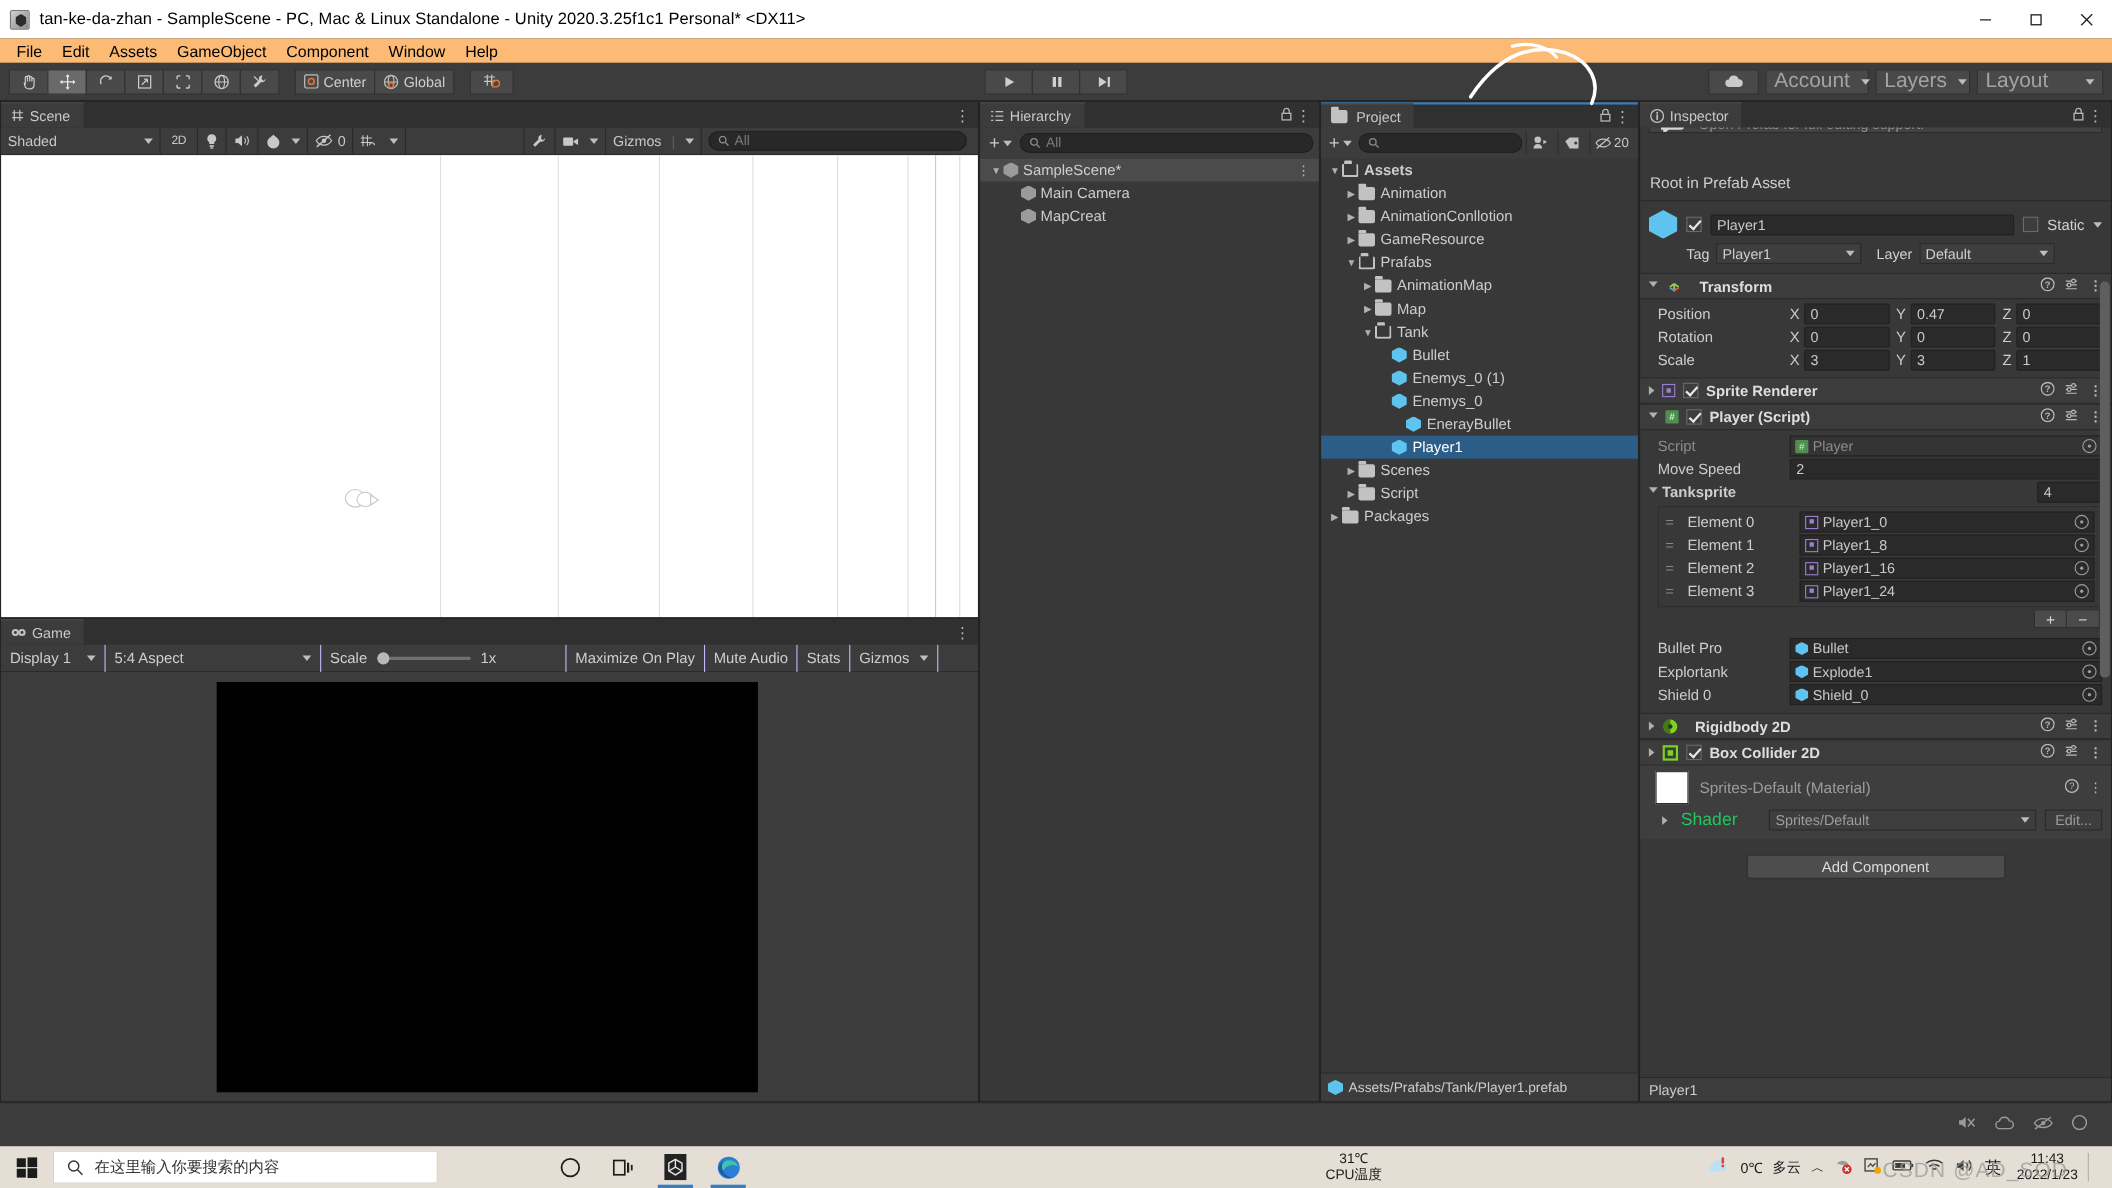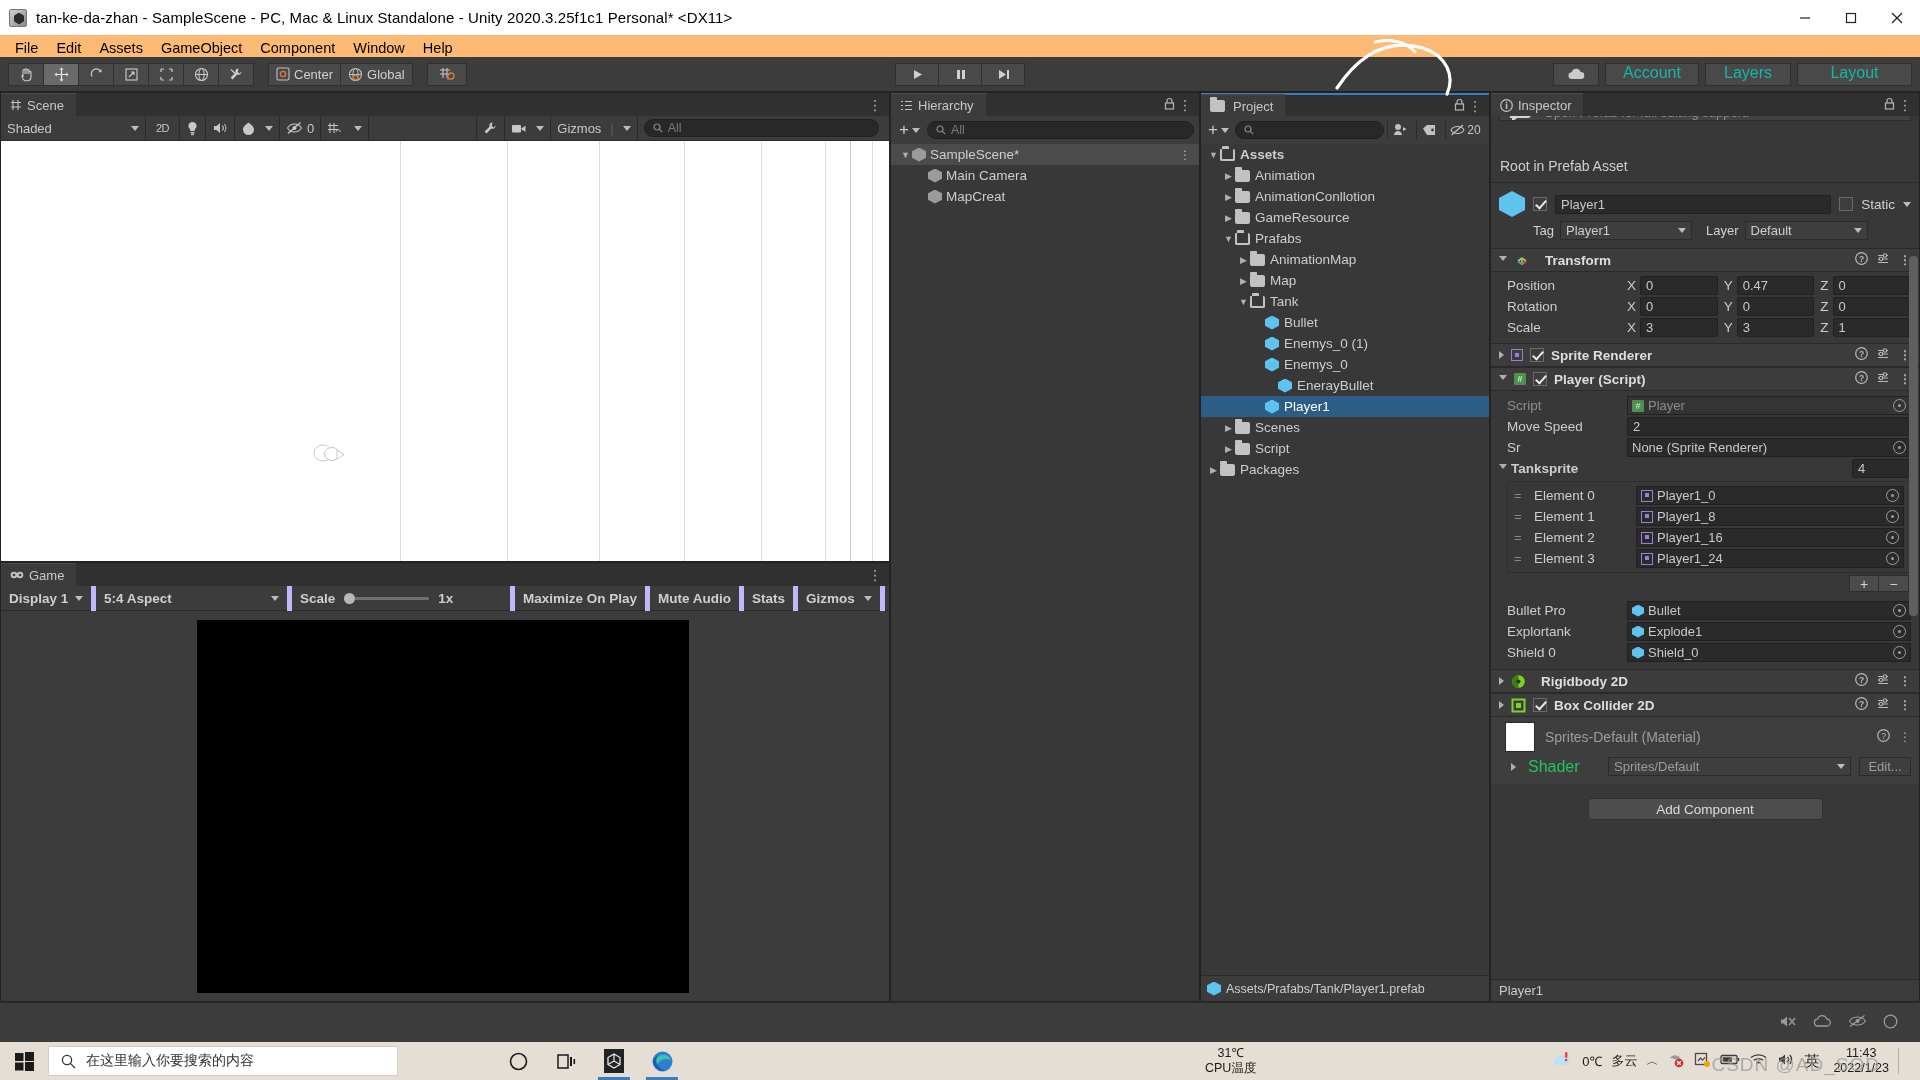--- a/index.html
+++ b/index.html
@@ -58,23 +58,23 @@
   }
   .tb-pill + .tb-pill { margin-left:-1px; }
   .play-group { position:absolute; left:50%; transform:translateX(-50%); display:flex; }
   .play-btn {
     width:44px;height:23px;background:#494949;border:1px solid #303030;
     display:flex;align-items:center;justify-content:center;
   }
   .play-btn + .play-btn{margin-left:-1px;}
   .tb-right { position:absolute; right:8px; display:flex; align-items:center; gap:6px; }
   .tb-drop {
-    height:23px; background:#494949; border:1px solid #303030; color:#14b8a6;
-    font-size:16px; display:flex; align-items:center; justify-content:space-between;
-    padding:0 7px; gap:10px;flex-direction:column;
+    height:23px; background:#494949; border:1px solid #303030; color:#a3a3a3;
+    font-size:19px; display:flex; align-items:center; justify-content:space-between;
+    padding:0 7px; gap:10px;
   }
   .caret { width:0;height:0;border-left:4px solid transparent;border-right:4px solid transparent;border-top:5px solid #bdbdbd; }
 
   
   .panel { position:absolute; background:#383838; border:1px solid #232323; }
   .panel-tabrow {
     height:23px; background:#303030; display:flex; align-items:center; position:relative;
   }
   .panel-tab {
     height:23px; background:#3c3c3c; color:#c8c8c8; font-size:13px;
@@ -104,21 +104,21 @@
   .cam-gizmo { position:absolute; color:#fff; }
 
   
   #game-panel { left:0; top:562px; width:890px; height:440px; }
   .game-toolbar {
     height:25px; background:#3c3c3c; display:flex; align-items:center;
     border-bottom:1px solid #2a2a2a;
   }
   .gt-cell {
     height:25px; display:flex; align-items:center; padding:0 8px;
-    border-right:5px solid #c4b5fd; color:#cfcfcf; font-size:13.5px; gap:6px;font-weight:bold;
+    border-right:1px solid #c4b5fd; color:#cfcfcf; font-size:13.5px; gap:6px;
   }
   .slider-track { width:85px;height:3px;background:#6f6f6f;border-radius:2px;position:relative; }
   .slider-knob { position:absolute;left:0;top:-4px;width:11px;height:11px;border-radius:50%;background:#b8b8b8; }
   .game-body { position:absolute; left:0; top:48px; right:0; bottom:0; background:#3c3c3c; }
   .game-screen { position:absolute; background:#000; }
 
   
   #hier-panel { left:890px; top:92px; width:310px; height:910px; }
   .h-toolbar { height:28px; background:#3c3c3c; display:flex; align-items:center; padding:0 5px; gap:4px; }
   .search-box {
@@ -910,27 +910,20 @@
           <span class="prop-label" style="color:#8c8c8c">Script</span>
           <div class="objfield" style="color:#8c8c8c;background:#343434">
             <span class="mini-script">#</span>
             <span>Player</span>
             <span class="target"></span>
           </div>
         </div>
         <div class="prop-row">
           <span class="prop-label">Move Speed</span>
           <div class="field" style="flex:1">2</div>
-        </div>
-        <div class="prop-row">
-          <span class="prop-label">Sr</span>
-          <div class="objfield">
-            <span>None (Sprite Renderer)</span>
-            <span class="target"></span>
-          </div>
         </div>
         <div class="prop-row">
           <span class="tri down" style="margin-left:-8px;margin-right:4px"></span>
           <span class="prop-label" style="font-weight:bold;width:100px;flex:0 0 100px">Tanksprite</span>
           <div style="flex:1"></div>
           <div class="field" style="width:59px">4</div>
         </div>
         <div class="arr-box" id="tanksprite-array">
             <div class="arr-row">
               <span class="grip">=</span>

